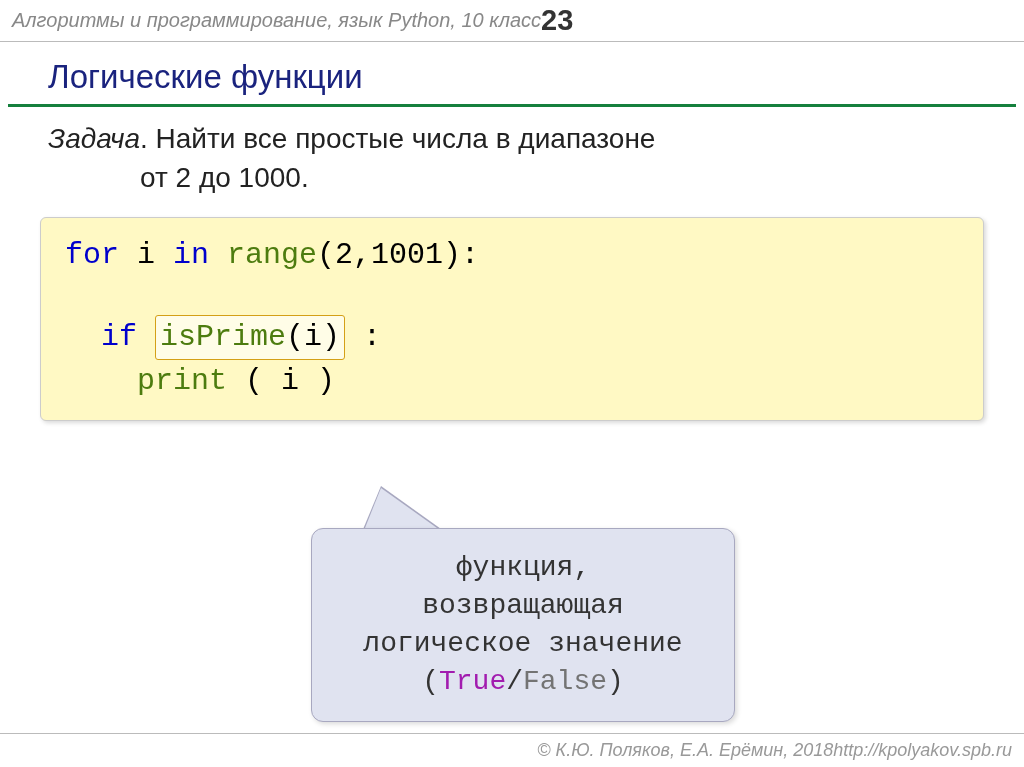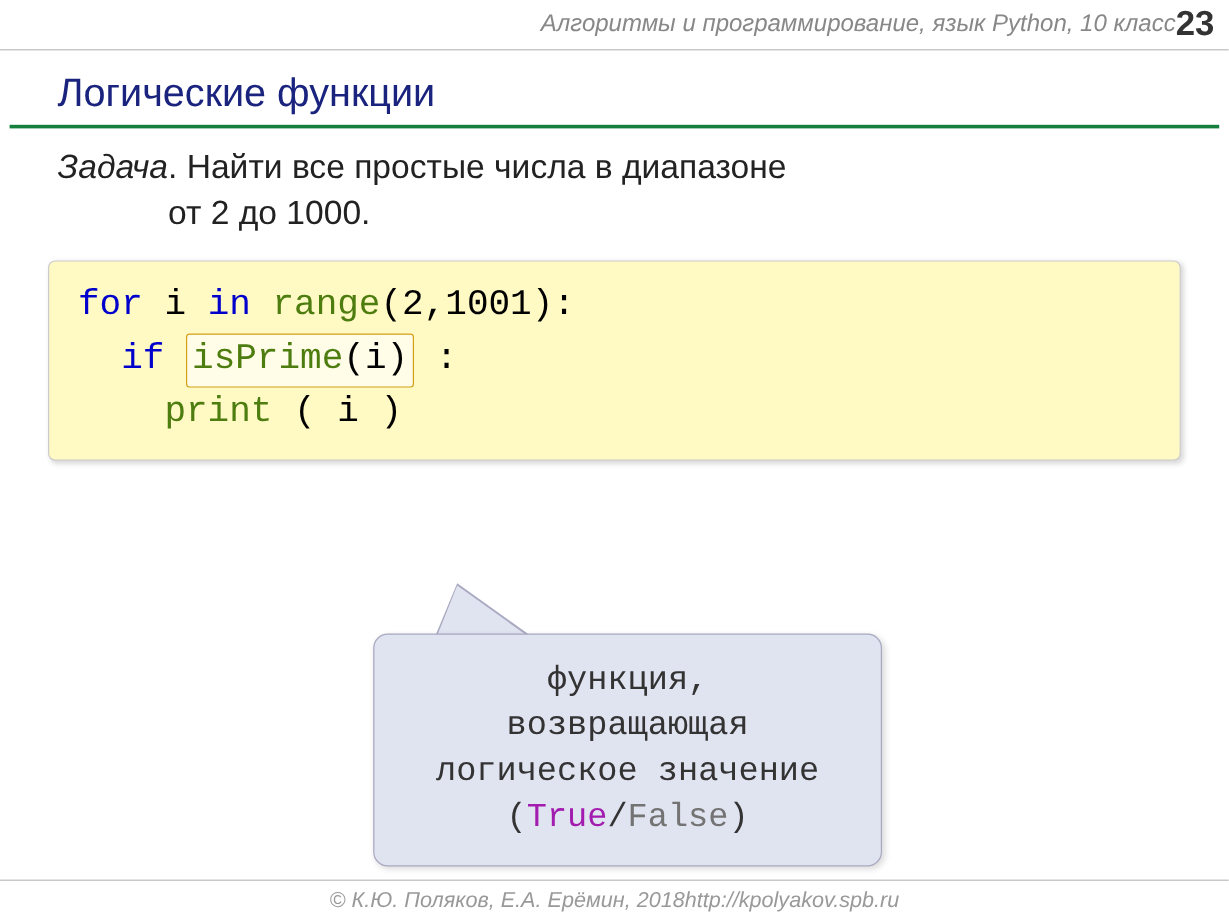--- a/index.html
+++ b/index.html
@@ -5,21 +5,21 @@
     * { margin: 0; padding: 0; box-sizing: border-box; }
     body {
       width: 1024px;
       height: 767px;
       font-family: Arial, sans-serif;
       background: #fff;
       position: relative;
     }
     .header-bar {
       display: flex;
-      justify-content: flex-end;
+      justify-content: flex-start;
       align-items: center;
       padding: 4px 12px;
       border-bottom: 1px solid #bbb;
       font-style: italic;
       color: #888;
       font-size: 20px;
     }
     .page-number {
       font-weight: bold;
       font-style: normal;
@@ -60,21 +60,21 @@
     }
     .kw { color: #0000cc; }
     .fn { color: #4d7c0f; }
     .hl-box {
       background: #fffde7;
       border: 1px solid #d4a017;
       border-radius: 3px;
       padding: 0 4px;
       display: inline-block;
     }
-    .code-line2 { padding-left: 36px; }
+    .code-line2 { padding-left: 36px; margin-top: 37px; }
     .code-line3 { padding-left: 72px; }
     .callout-container {
       position: absolute;
       left: 270px;
       top: 310px;
       width: 424px;
     }
     .callout-pointer {
       width: 0;
       height: 0;
@@ -111,21 +111,21 @@
       box-shadow: 2px 2px 5px rgba(0,0,0,0.15);
     }
     .true-text { color: #a21caf; }
     .false-text { color: #737373; }
     .footer-bar {
       position: absolute;
       bottom: 0;
       left: 0;
       right: 0;
       display: flex;
-      justify-content: center;
+      justify-content: flex-end;
       padding: 6px 12px;
       border-top: 1px solid #bbb;
       font-style: italic;
       color: #999;
       font-size: 18px;
     }
   </style>
 </head>
 <body>
 

